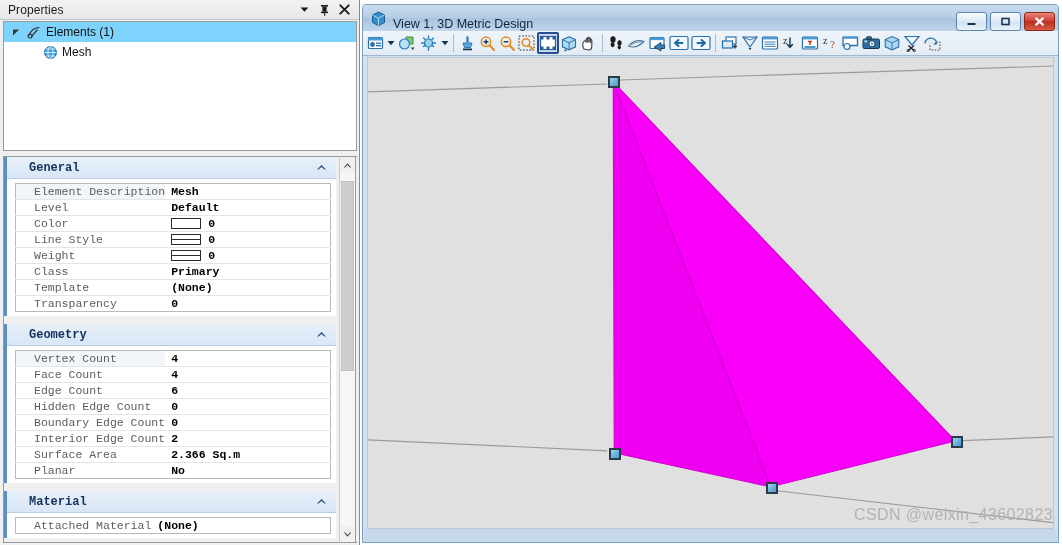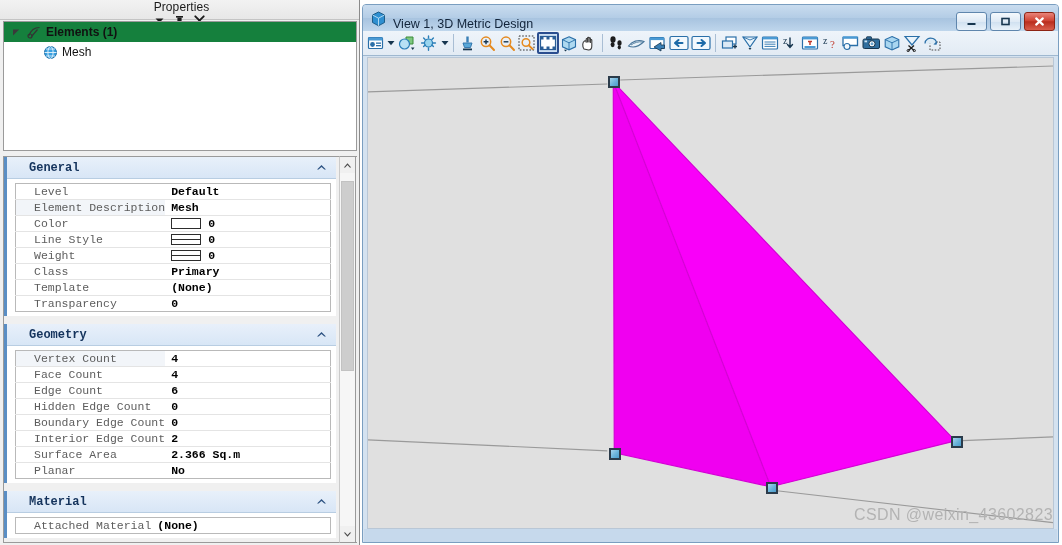--- a/index.html
+++ b/index.html
@@ -18,21 +18,20 @@
     width: 360px; height: 545px;
     background: #f0f0f0;
     border-right: 1px solid #8a8a8a;
   }
   .panel-titlebar {
     height: 20px;
     background: linear-gradient(to bottom, #f2f2f2 0%, #e7e7e7 100%);
     border-bottom: 1px solid #c4c4c4;
     display: flex; align-items: center;
     padding: 0 4px 0 8px;
-    flex-direction: column;
   }
   .panel-title {
     font-size: 12px; color: #1b1b1b; flex: 1;
     letter-spacing: 0.1px;
   }
   .panel-btns { display: flex; align-items: center; gap: 7px; padding-right: 4px; }
   .panel-btn { width: 13px; height: 13px; display:flex; align-items:center; justify-content:center; cursor: default; }
   .panel-btn svg { display: block; }
 
   
@@ -40,21 +39,21 @@
     position: absolute; left: 3px; top: 21px;
     width: 354px; height: 130px;
     background: #ffffff;
     border: 1px solid #9a9a9a;
   }
   .tree-row {
     display: flex; align-items: center;
     height: 20px; font-size: 12px; color: #111;
     padding-left: 4px;
   }
-  .tree-row.selected { background: #15803d; font-weight: bold; }
+  .tree-row.selected { background: #7dd3fc; }
   .tree-arrow { width: 16px; display:flex; align-items:center; justify-content:center; }
   .tree-icon { width: 20px; display:flex; align-items:center; justify-content:center; }
   .tree-label { padding-left: 2px; }
   .tree-row.child { padding-left: 36px; }
 
   
   #prop-scrollarea {
     position: absolute; left: 3px; top: 156px;
     width: 354px; height: 387px;
     background: #f0f0f0;
@@ -307,27 +306,27 @@
             <span class="section-title">General</span>
             <span class="section-chevron">
               <svg width="13" height="9" viewBox="0 0 13 9">
                   <path d="M2 6.6 L6.5 2 L11 6.6 L9.4 6.6 L6.5 3.9 L3.6 6.6 Z" fill="#2d5282"></path>
                 </svg>
             </span>
           </div>
           <div class="section-body">
             <table class="prop-table">
               <tbody>
-                <tr class="prop-row">
-                  <td class="prop-label">Level</td>
-                  <td class="prop-value">Default</td>
-                </tr>
                 <tr class="prop-row shaded">
                   <td class="prop-label">Element Description</td>
                   <td class="prop-value">Mesh</td>
+                </tr>
+                <tr class="prop-row">
+                  <td class="prop-label">Level</td>
+                  <td class="prop-value">Default</td>
                 </tr>
                 <tr class="prop-row">
                   <td class="prop-label">Color</td>
                   <td class="prop-value">
                     <span class="prop-value-inner">
                       <span class="swatch-plain"></span>
                       <span>0</span>
                     </span>
                   </td>
                 </tr>

